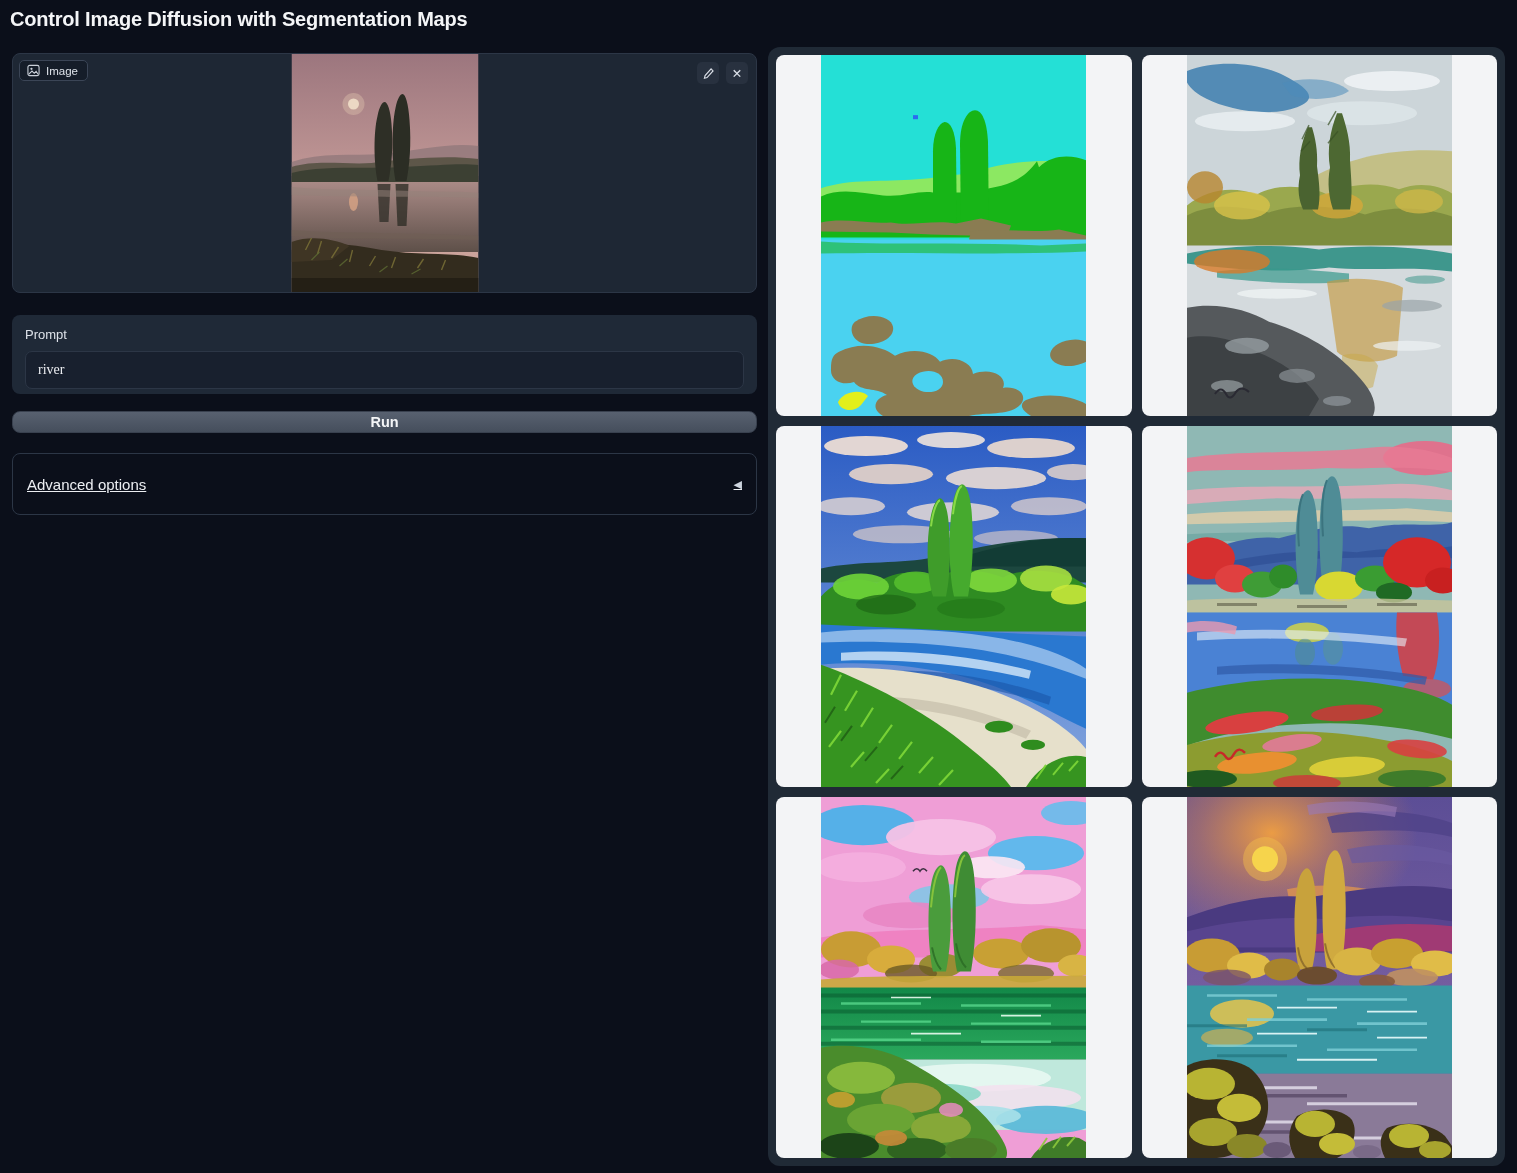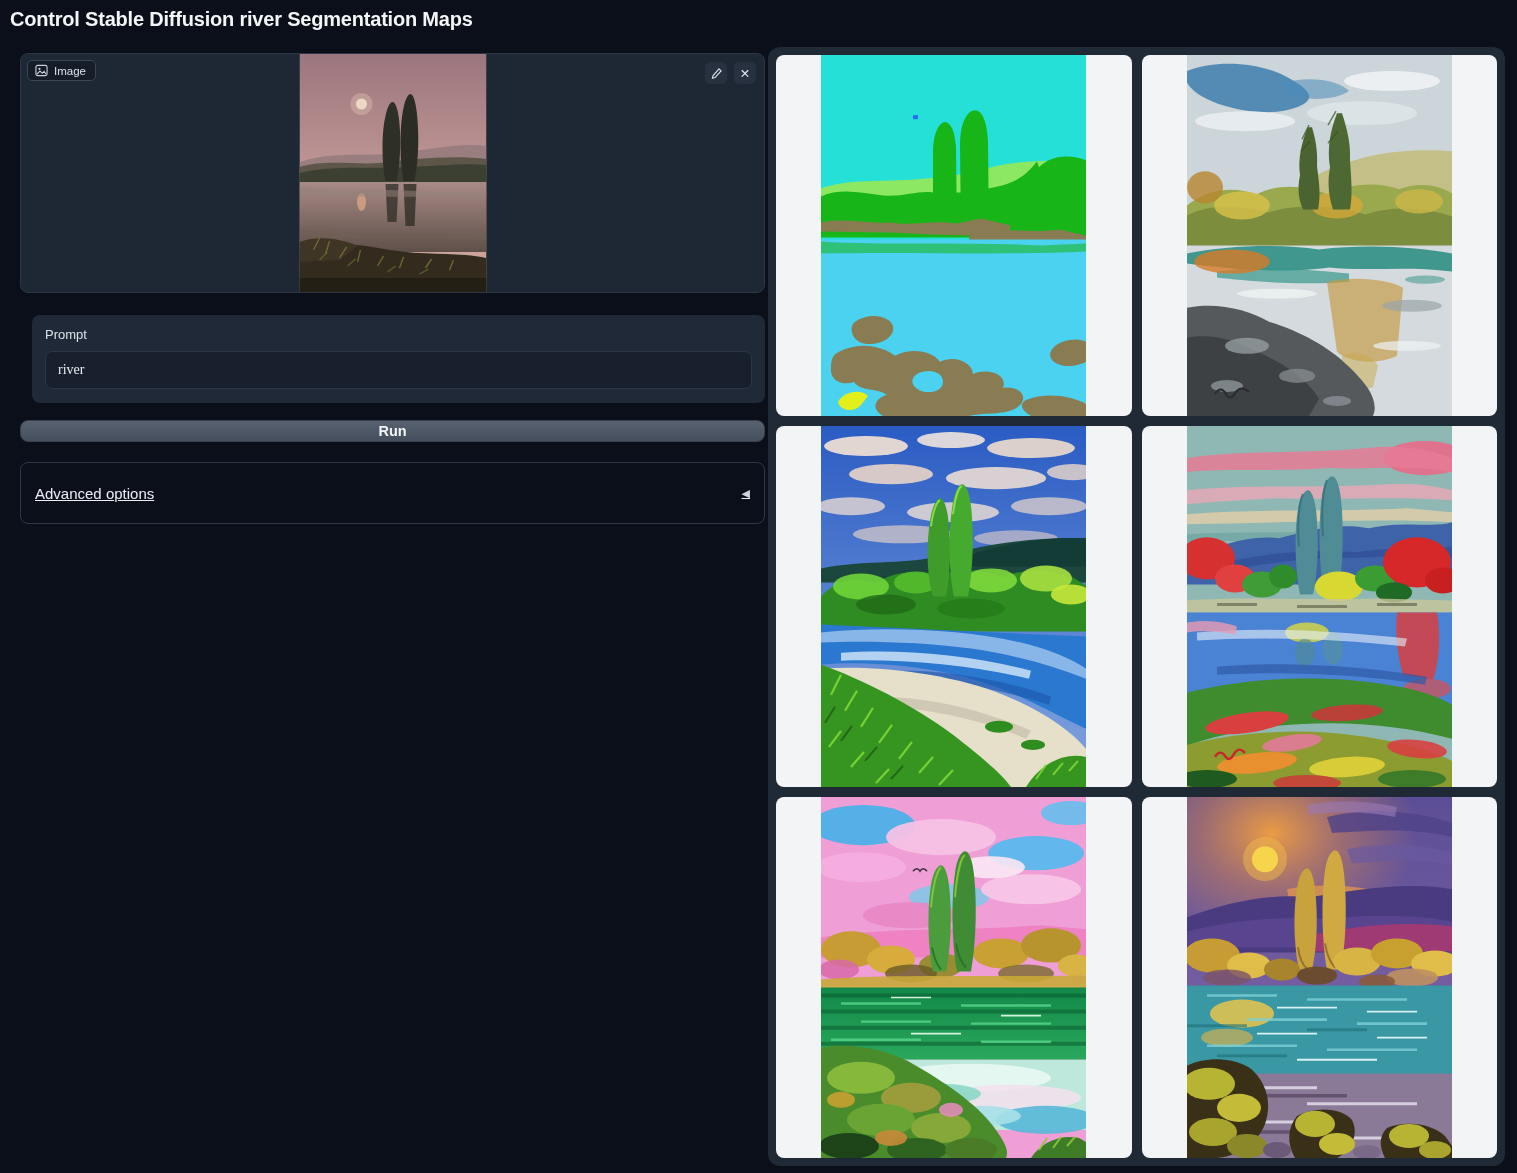--- a/index.html
+++ b/index.html
@@ -1,41 +1,41 @@
 <!DOCTYPE html>
 <html><head>
 <meta charset="utf-8">
 <style>
   html,body{margin:0;padding:0;background:#0b0f1a;font-family:"Liberation Sans",sans-serif;}
   .page{position:relative;width:1517px;height:1173px;background:#0b0f1a;overflow:hidden;}
   .title{position:absolute;top:8px;left:10px;margin:0;font-size:20px;font-weight:700;color:#f4f5f7;letter-spacing:-0.2px;}
   
-  .left-col{position:absolute;left:20px;top:53px;width:745px;}
+  .left-col{position:absolute;left:12px;top:53px;width:745px;}
   .image-component{height:240px;background:#1e2734;border:1px solid #2c3646;border-radius:8px;position:relative;overflow:hidden;box-sizing:border-box;}
   .image-badge{position:absolute;z-index:2;top:6px;left:6px;display:flex;align-items:center;gap:6px;background:#151d29;border:1px solid #3b4556;border-radius:5px;padding:3px 9px 3px 7px;color:#dde2e9;font-size:11.5px;}
   .image-actions{position:absolute;z-index:2;top:8px;right:8px;display:flex;gap:7px;}
   .icon-btn{width:22px;height:22px;border-radius:5px;background:#28313f;border:none;color:#dbe0e8;display:flex;align-items:center;justify-content:center;font-size:12.5px;cursor:pointer;padding:0;}
   .photo{position:absolute;left:50%;top:0;transform:translateX(-50%);width:187px;height:240px;}
   .photo svg{width:100%;height:100%;display:block;}
-  .prompt-panel{margin-top:22px;background:#1f2937;border-radius:8px;padding:12px 13px 14px;box-sizing:border-box;margin-left:12px;}
+  .prompt-panel{margin-top:22px;background:#1f2937;border-radius:8px;padding:12px 13px 5px;box-sizing:border-box;}
   .prompt-label{display:block;font-size:13px;color:#dde2e9;margin-bottom:9px;}
   .prompt-input{display:block;width:100%;box-sizing:border-box;background:#18202e;border:1px solid #2c3646;border-radius:7px;height:38px;padding:0 12px;color:#eceef2;font-size:14px;font-family:Liberation Serif, serif;outline:none;}
   .run-btn{margin-top:17px;width:100%;height:22px;border-radius:8px;border:1px solid #39414f;background:linear-gradient(180deg,#586170,#454e5c);color:#f3f4f6;font-weight:700;font-size:14.5px;font-family:inherit;cursor:pointer;}
   .accordion{margin-top:20px;height:62px;border:1px solid #2c3646;border-radius:8px;display:flex;align-items:center;justify-content:space-between;padding:0 14px;color:#eceef2;font-size:15px;cursor:pointer;box-sizing:border-box;text-decoration:underline;}
   .arrow{font-size:11px;color:#cdd4de;}
   
   .gallery{position:absolute;left:768px;top:47px;width:737px;height:1119px;box-sizing:border-box;display:grid;grid-template-columns:1fr 1fr;grid-template-rows:repeat(3,1fr);gap:10px;padding:8px;background:#202a36;border-radius:12px;}
   .card{background:#f3f4f6;border-radius:8px;overflow:hidden;display:flex;justify-content:center;border:none;padding:0;cursor:pointer;}
   .card svg{width:265px;height:100%;display:block;}
 </style>
 </head>
 <body>
 
 <div class="page">
-  <h1 class="title">Control Stable Diffusion river Segmentation Maps</h1>
+  <h1 class="title">Control Image Diffusion with Segmentation Maps</h1>
 
   <div class="left-col">
 
     <div class="image-component">
       <div class="image-badge">
         <svg width="13" height="13" viewBox="0 0 14 14">
           <rect x="1" y="1.5" width="12" height="11" rx="2" fill="none" stroke="#c9cfd8" stroke-width="1.2"></rect>
           <circle cx="4.8" cy="5.2" r="1.2" fill="#c9cfd8"></circle>
           <path d="M2 11l3.4-3.4 2.4 2.4 2-2 2.2 3" fill="none" stroke="#c9cfd8" stroke-width="1.2"></path>
         </svg>

